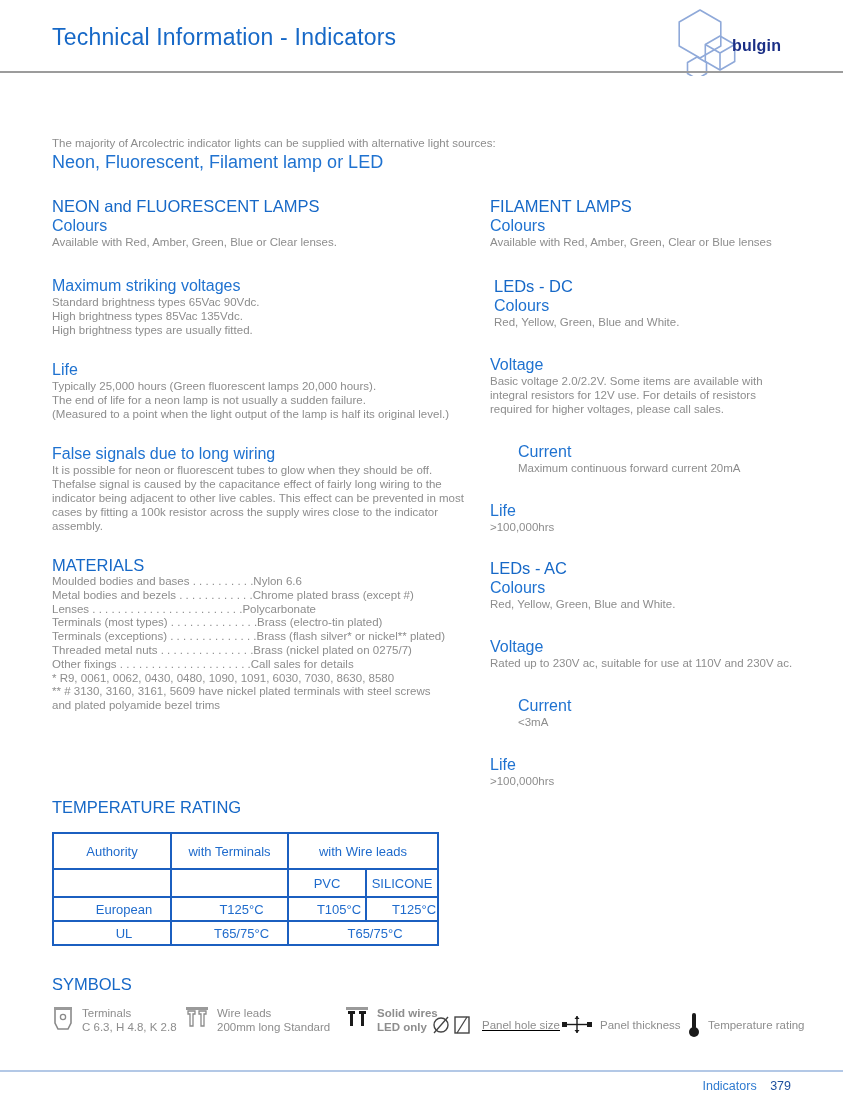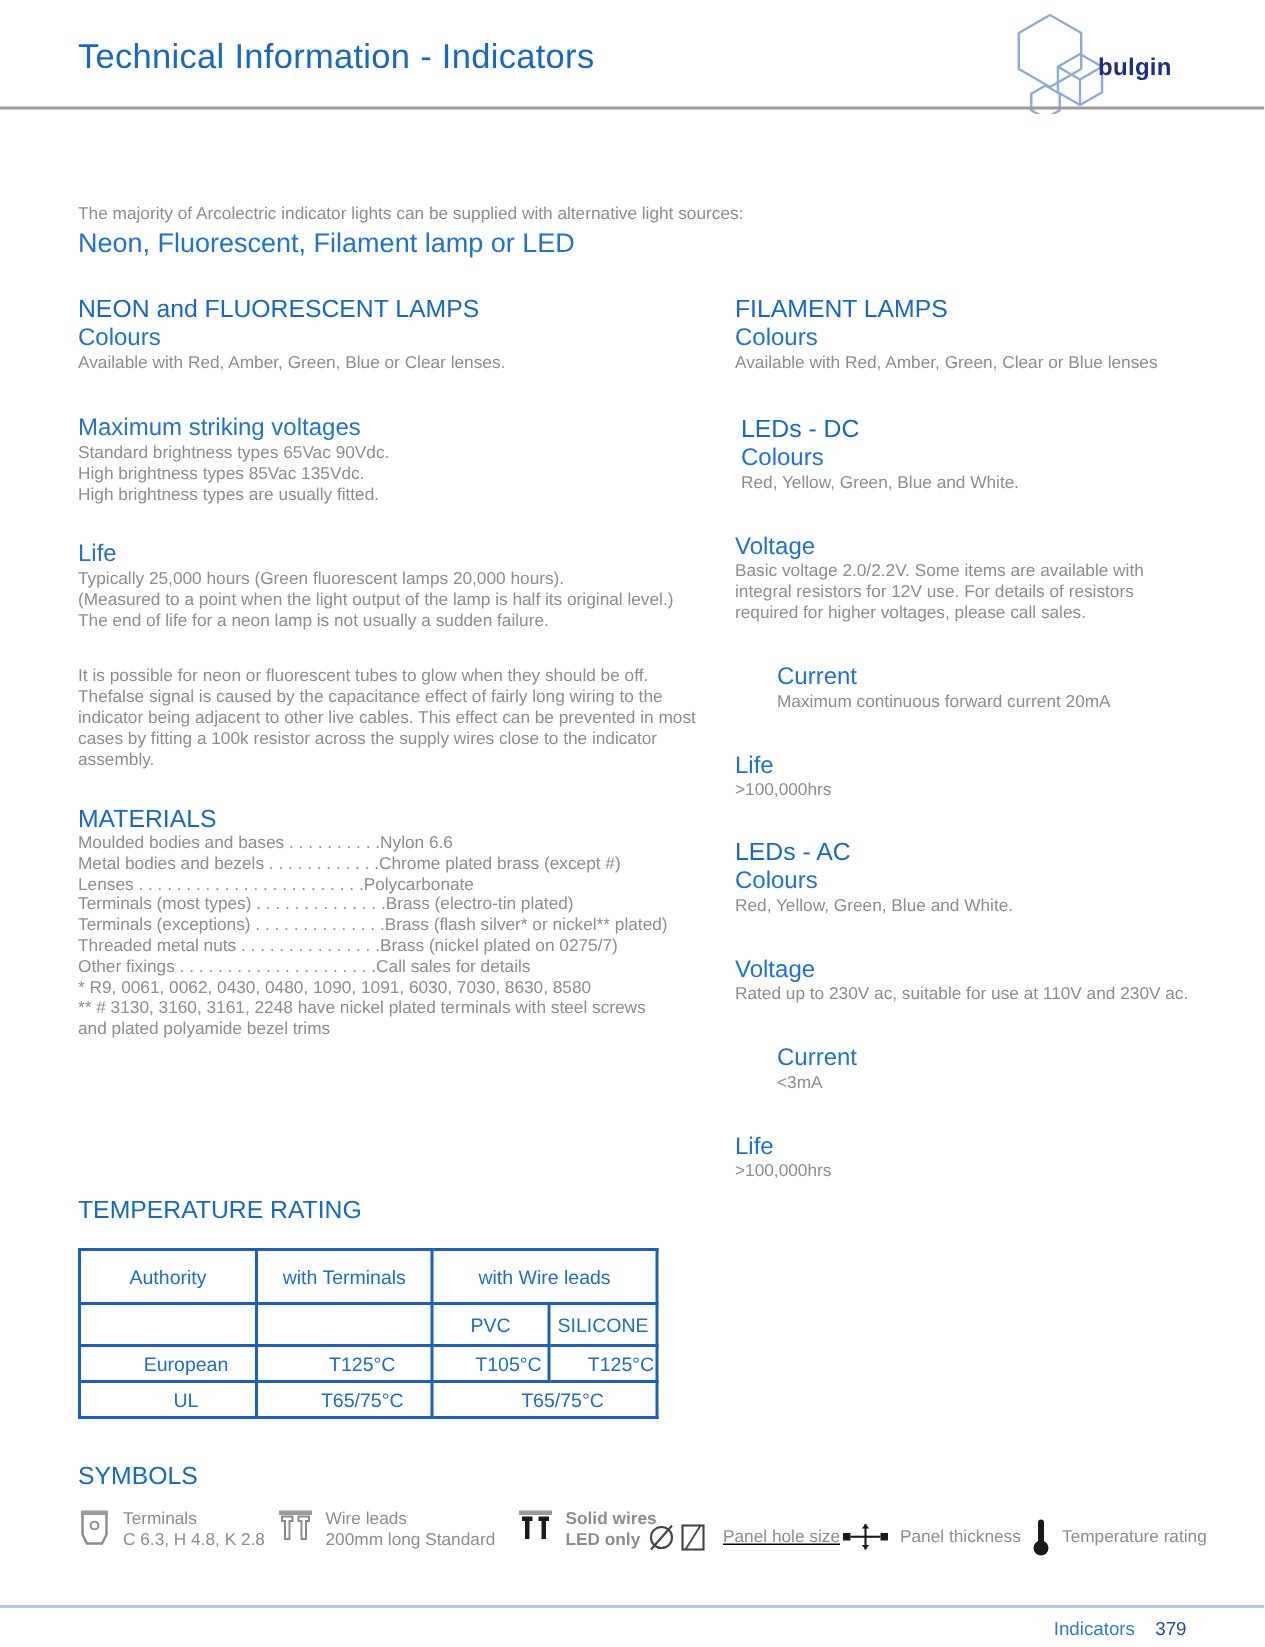--- a/index.html
+++ b/index.html
@@ -97,39 +97,40 @@
     <div class="sec mt-striking">
       <div class="h2">Maximum striking voltages</div>
       <div class="body-txt">Standard brightness types 65Vac 90Vdc.</div>
       <div class="body-txt">High brightness types 85Vac 135Vdc.</div>
       <div class="body-txt">High brightness types are usually fitted.</div>
     </div>
 
     <div class="sec mt-life">
       <div class="h2">Life</div>
       <div class="body-txt">Typically 25,000 hours (Green fluorescent lamps 20,000 hours).</div>
+      <div class="body-txt">The end of life for a neon lamp is not usually a sudden failure.</div>
       <div class="body-txt">(Measured to a point when the light output of the lamp is half its original level.)</div>
-      <div class="body-txt">The end of life for a neon lamp is not usually a sudden failure.</div>
     </div>
 
     <div class="sec mt-false">
+      <div class="h2">False signals due to long wiring</div>
       <div class="body-txt" style="max-width:428px;">It is possible for neon or fluorescent tubes to glow when they should be off. Thefalse signal is caused by the capacitance effect of fairly long wiring to the indicator being adjacent to other live cables. This effect can be prevented in most cases by fitting a 100k resistor across the supply wires close to the indicator assembly.</div>
     </div>
 
     <div class="sec mt-materials">
       <div class="h1">MATERIALS</div>
       <div class="materials-line">Moulded bodies and bases . . . . . . . . . .Nylon 6.6</div>
       <div class="materials-line">Metal bodies and bezels . . . . . . . . . . . .Chrome plated brass (except #)</div>
       <div class="materials-line">Lenses . . . . . . . . . . . . . . . . . . . . . . . .Polycarbonate</div>
       <div class="materials-line">Terminals (most types) . . . . . . . . . . . . . .Brass (electro-tin plated)</div>
       <div class="materials-line">Terminals (exceptions) . . . . . . . . . . . . . .Brass (flash silver* or nickel** plated)</div>
       <div class="materials-line">Threaded metal nuts . . . . . . . . . . . . . . .Brass (nickel plated on 0275/7)</div>
       <div class="materials-line">Other fixings . . . . . . . . . . . . . . . . . . . . .Call sales for details</div>
       <div class="materials-line">* R9, 0061, 0062, 0430, 0480, 1090, 1091, 6030, 7030, 8630, 8580</div>
-      <div class="materials-line">** # 3130, 3160, 3161, 2248 have nickel plated terminals with steel screws</div>
+      <div class="materials-line">** # 3130, 3160, 3161, 5609 have nickel plated terminals with steel screws</div>
       <div class="materials-line">and plated polyamide bezel trims</div>
     </div>
   </div>
 
   <div class="col-right">
     <div class="sec">
       <div class="h1">FILAMENT LAMPS</div>
       <div class="h2">Colours</div>
       <div class="body-txt">Available with Red, Amber, Green, Clear or Blue lenses</div>
     </div>

